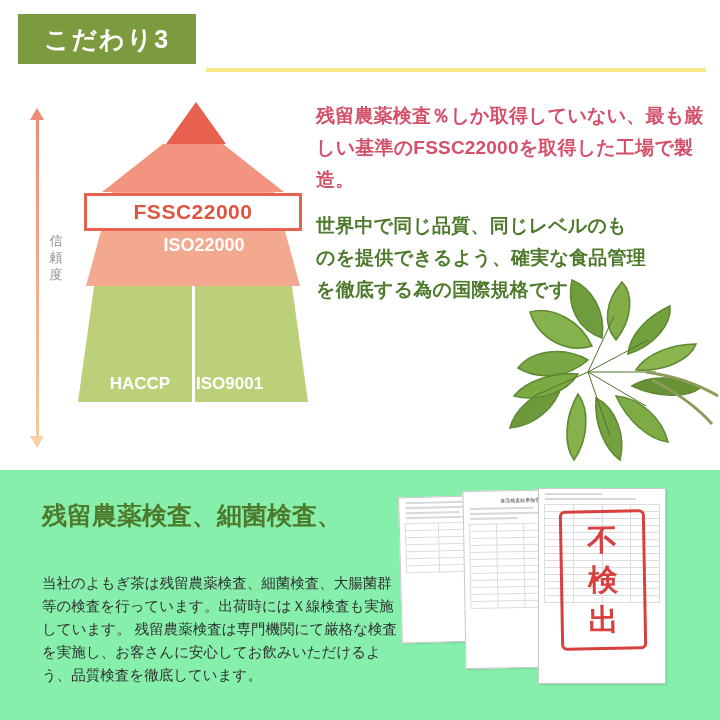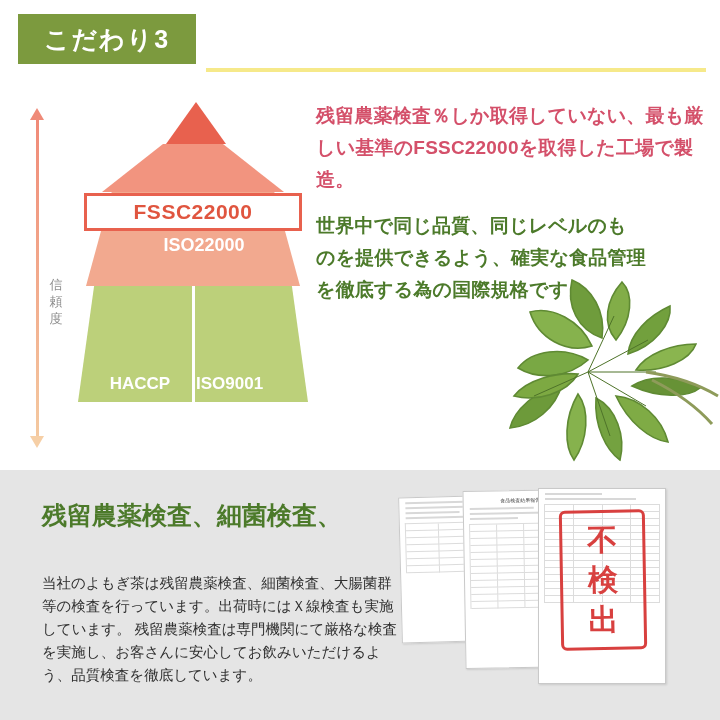--- a/index.html
+++ b/index.html
@@ -50,21 +50,21 @@
     border-left: 7px solid transparent; border-right: 7px solid transparent;
     border-bottom: 12px solid #ef8a78;
   }
   .axis-arrow-down {
     position: absolute; left: 0px; bottom: 0px; width: 0; height: 0;
     border-left: 7px solid transparent; border-right: 7px solid transparent;
     border-top: 12px solid #f6cfa6;
   }
   .axis-label {
     position: absolute; left: 48px; top: 148px; width: 16px;
-    color: #8d8d8d; font-size: 13px; line-height: 17px; text-align: center; margin-top: 44px;
+    color: #8d8d8d; font-size: 13px; line-height: 17px; text-align: center;
   }
 
   .pyramid { position: absolute; left: 78px; top: 18px; width: 230px; height: 350px; }
 
   .tier-top {
     position: absolute; left: 88px; top: 0px; width: 0; height: 0;
     border-left: 30px solid transparent; border-right: 30px solid transparent;
     border-bottom: 42px solid #e8614e;
   }
   .tier2 {
@@ -131,21 +131,21 @@
   
   .leaf-photo {
     position: absolute; right: 0px; top: 276px; width: 260px; height: 190px;
     overflow: hidden;
   }
   .leaf-photo svg { position: absolute; left: 0; top: 0; }
 
   
   .bottom {
     position: absolute; left: 0; top: 470px; width: 720px; height: 250px;
-    background: #e5e5e5;
+    background: #86efac;
   }
   .bottom-title {
     position: absolute; left: 42px; top: 28px; width: 380px;
   }
   .bottom-title span {
     display: block; color: #4c7a2a; font-size: 25px; font-weight: bold;
     line-height: 34px;
   }
   .bottom-body {
     position: absolute; left: 42px; top: 102px; width: 360px;

